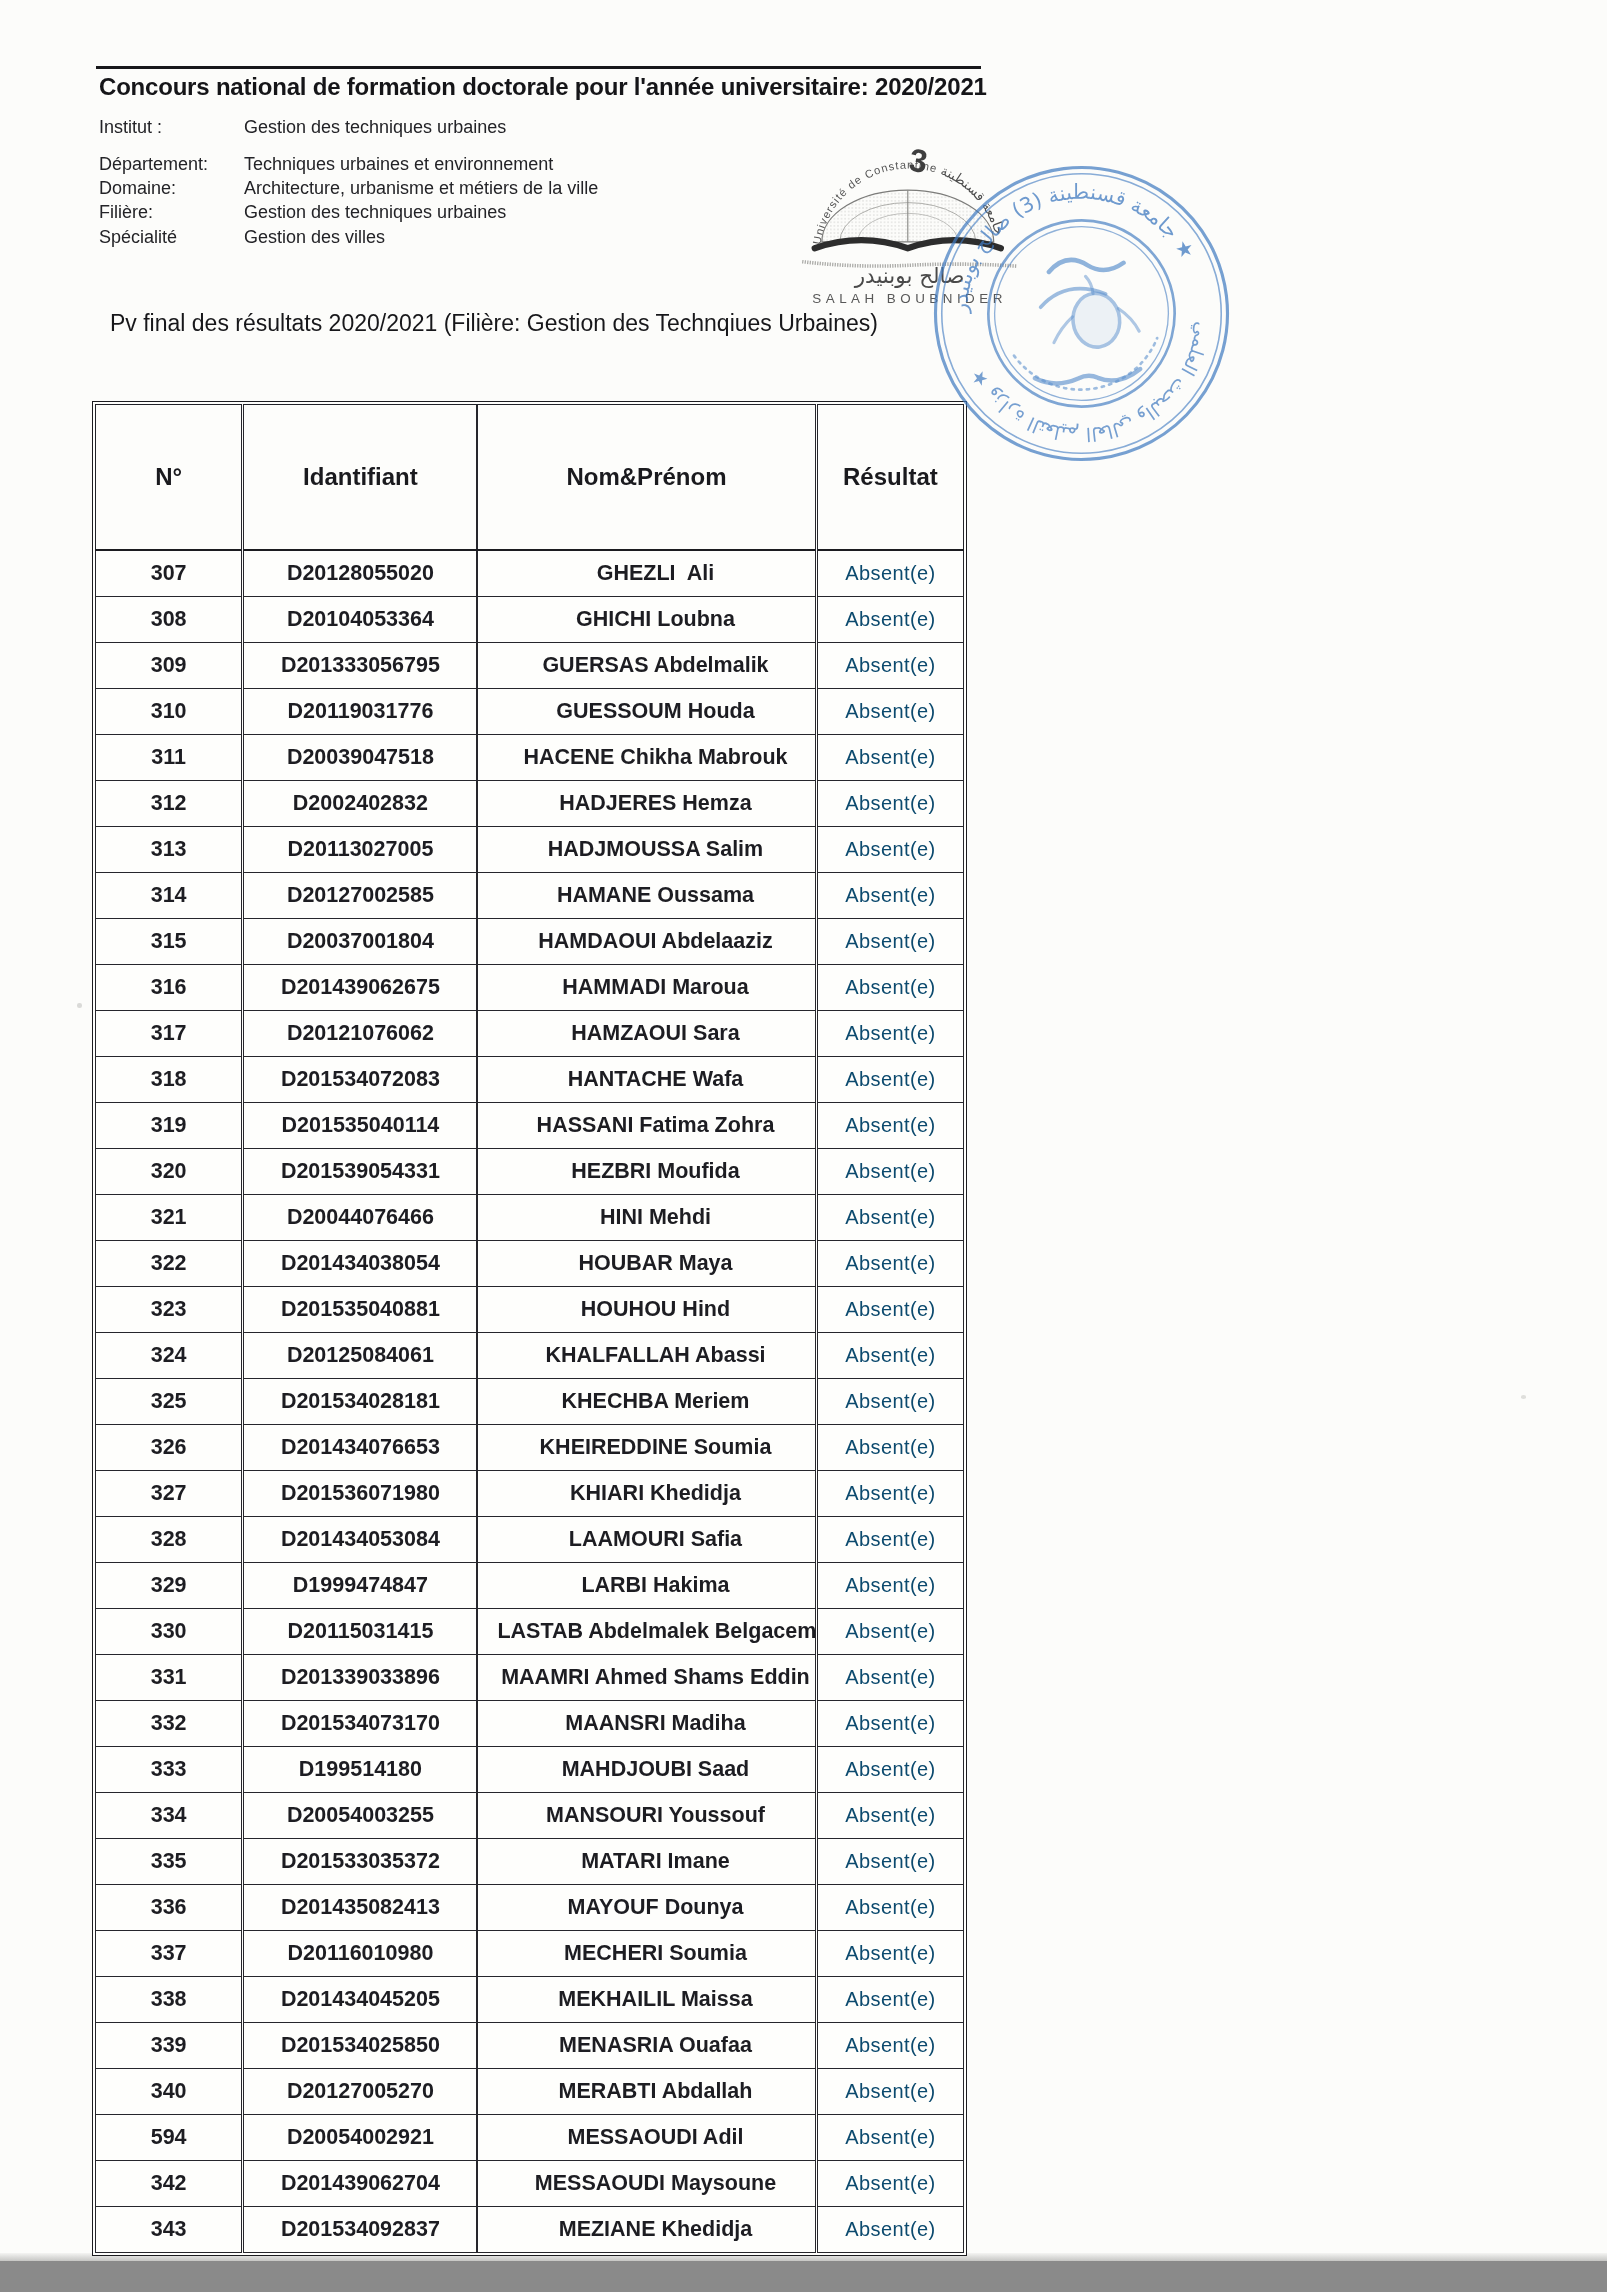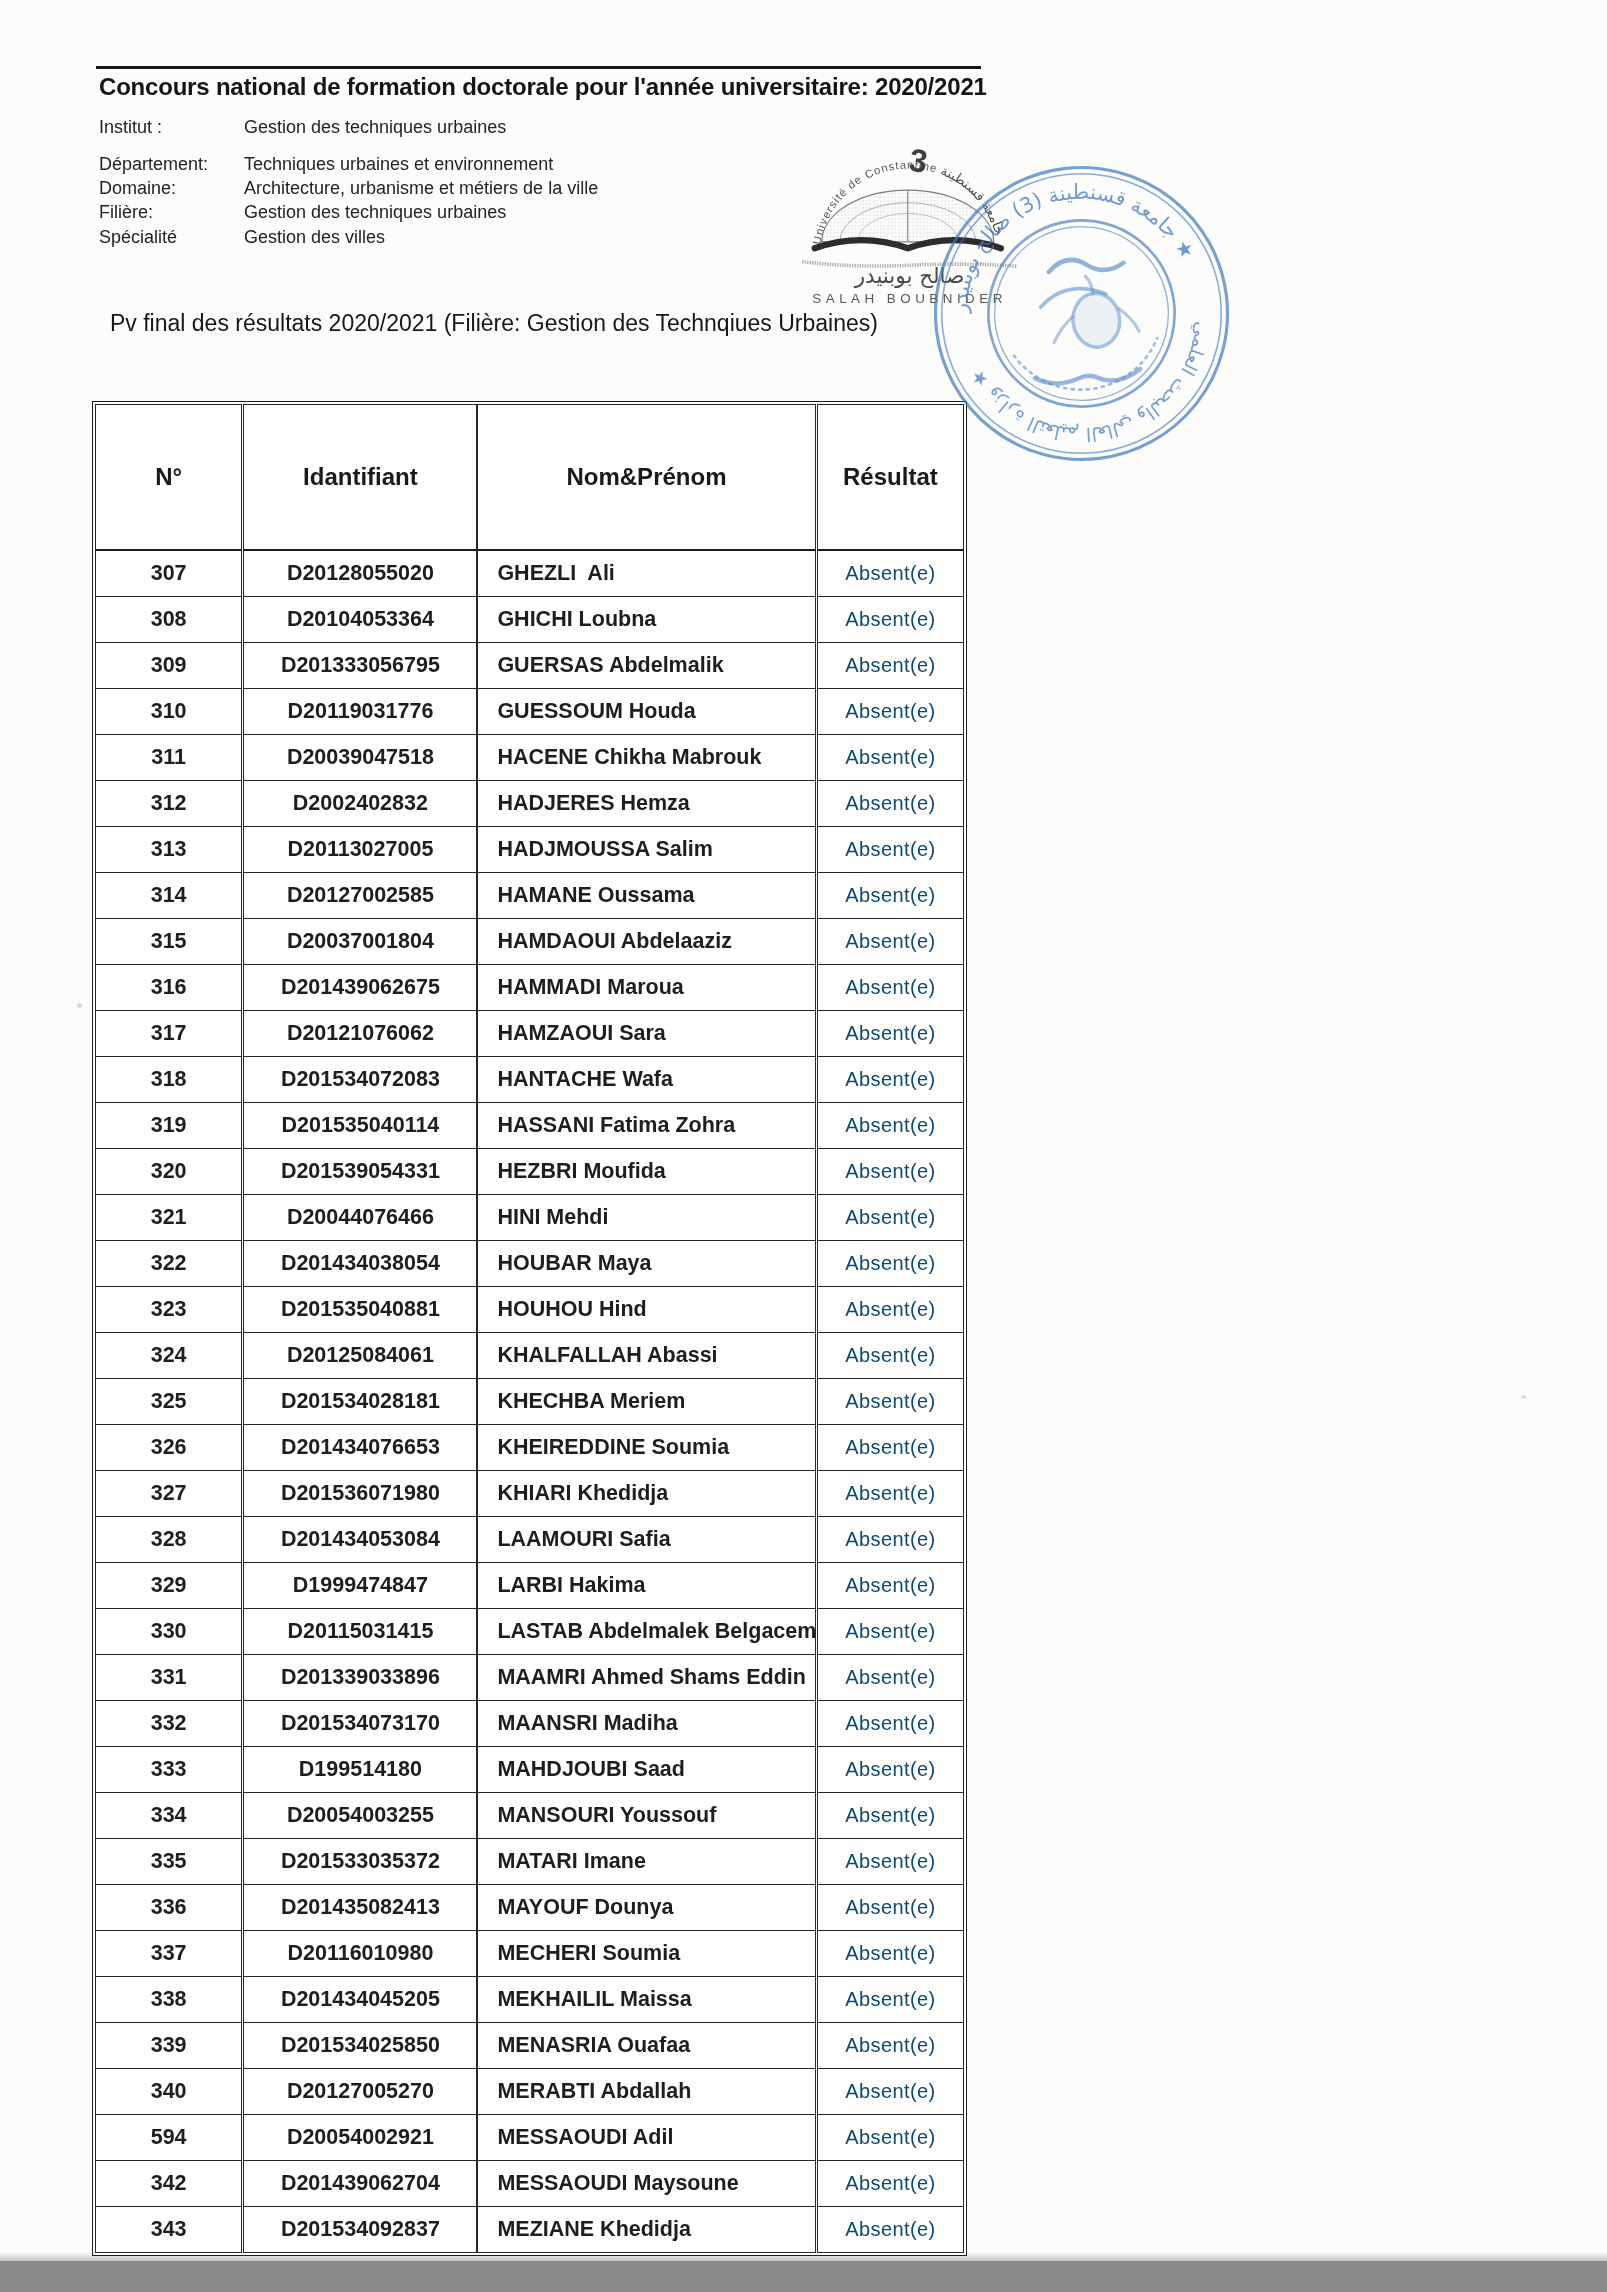--- a/index.html
+++ b/index.html
@@ -59,21 +59,21 @@
     vertical-align:middle;text-align:center;background:#fdfdfb;
   }
   .results td{
     height:43px;border:1.8px solid #26262c;
     font-size:21.5px;font-weight:bold;color:#1d1d22;
     vertical-align:middle;text-align:center;overflow:hidden;
   }
   .results th:nth-child(2),.results td:nth-child(2){border-left:3.6px double #26262c;}
   .results th:nth-child(3),.results td:nth-child(3){border-left:2.7px solid #26262c;}
   .results th:nth-child(4),.results td:nth-child(4){border-left:3.6px double #26262c;}
-  .results td.name{text-align:left;padding-left:19px;white-space:pre;}
+  .results td.name{text-align:center;padding-left:19px;white-space:pre;}
   .results td.result{
     font-family:Liberation Sans, sans-serif;font-weight:normal;
     font-size:20px;color:#0c4a6e;letter-spacing:0.4px;
   }
   
   .page-number{
     position:absolute;left:806px;top:2230px;font-size:19px;color:#2a2a2e;
   }
   .bottom-shade{
     position:absolute;left:0;bottom:0;width:100%;height:8px;

